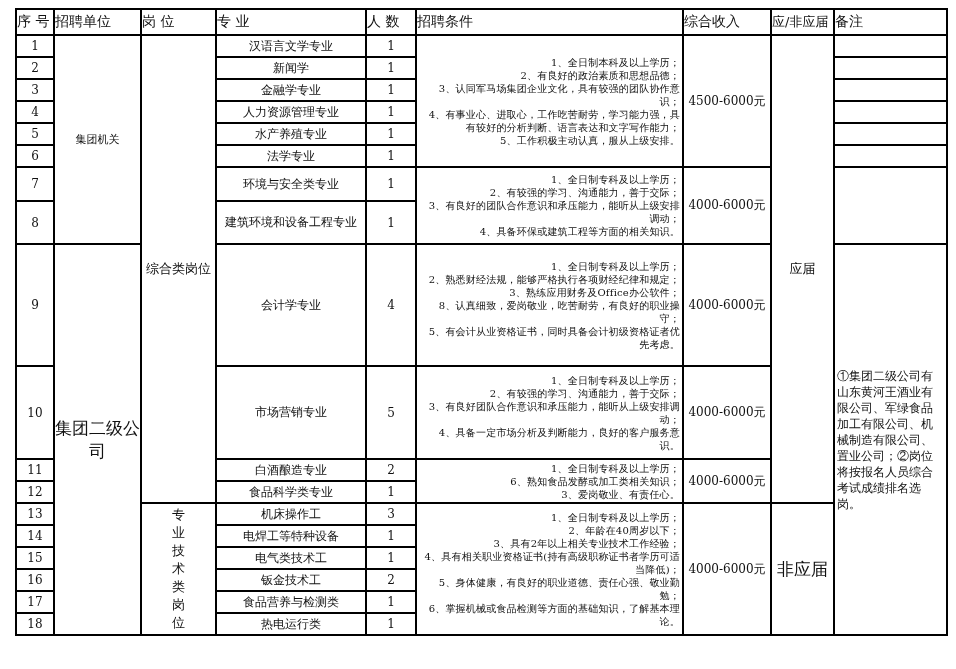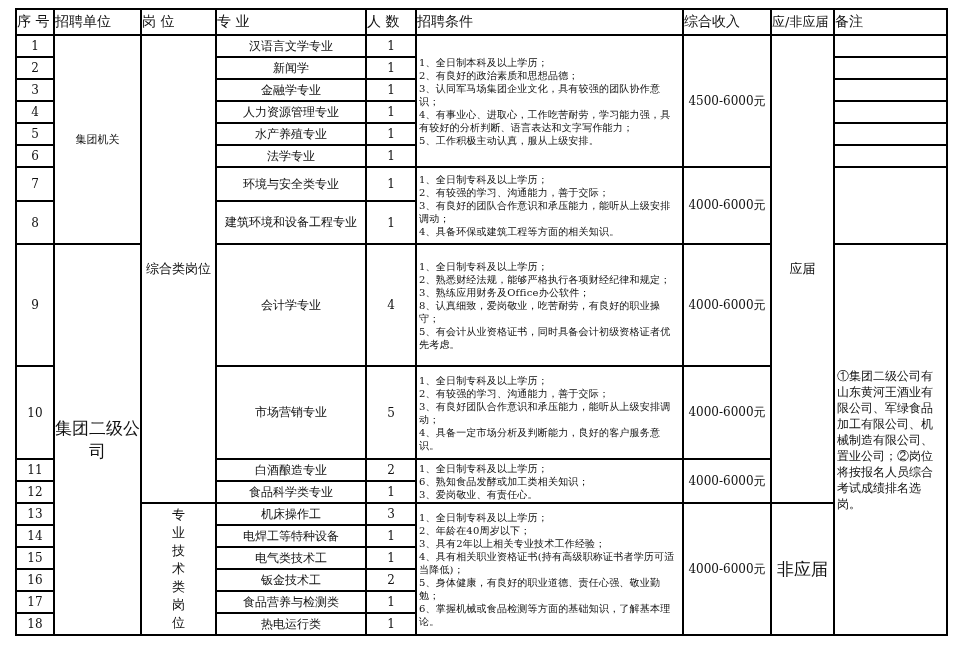--- a/index.html
+++ b/index.html
@@ -4,21 +4,21 @@
 <style>
   html, body { margin:0; padding:0; background:#ffffff; }
   body { width:956px; height:669px; position:relative; overflow:hidden;
          font-family:"DejaVu Serif","Liberation Serif",serif; color:#111; }
   table.grid { position:absolute; left:15px; top:8px; border-collapse:collapse;
                table-layout:fixed; width:931px; }
   table.grid td, table.grid th { border:2px solid #000; padding:0; overflow:hidden; }
   th { font-family:"DejaVu Sans","Liberation Sans",sans-serif; font-weight:normal;
        font-size:14px; text-align:left; vertical-align:middle; height:24px; }
   td.c { text-align:center; vertical-align:middle; font-size:12px; }
-  td.cond { font-size:10px; line-height:13px; vertical-align:middle; text-align:left;
+  td.cond { font-size:10px; line-height:13px; vertical-align:middle; text-align:right;
             padding:0 2px !important; letter-spacing:0.2px; }
   td.note { font-size:12px; line-height:16px; vertical-align:middle; padding:10px 2px !important; }
   .cond-line { display:block; }
   tr.h22 td { height:20px; }
 </style>
 </head>
 <body>
 
 <table class="grid">
   <colgroup>

